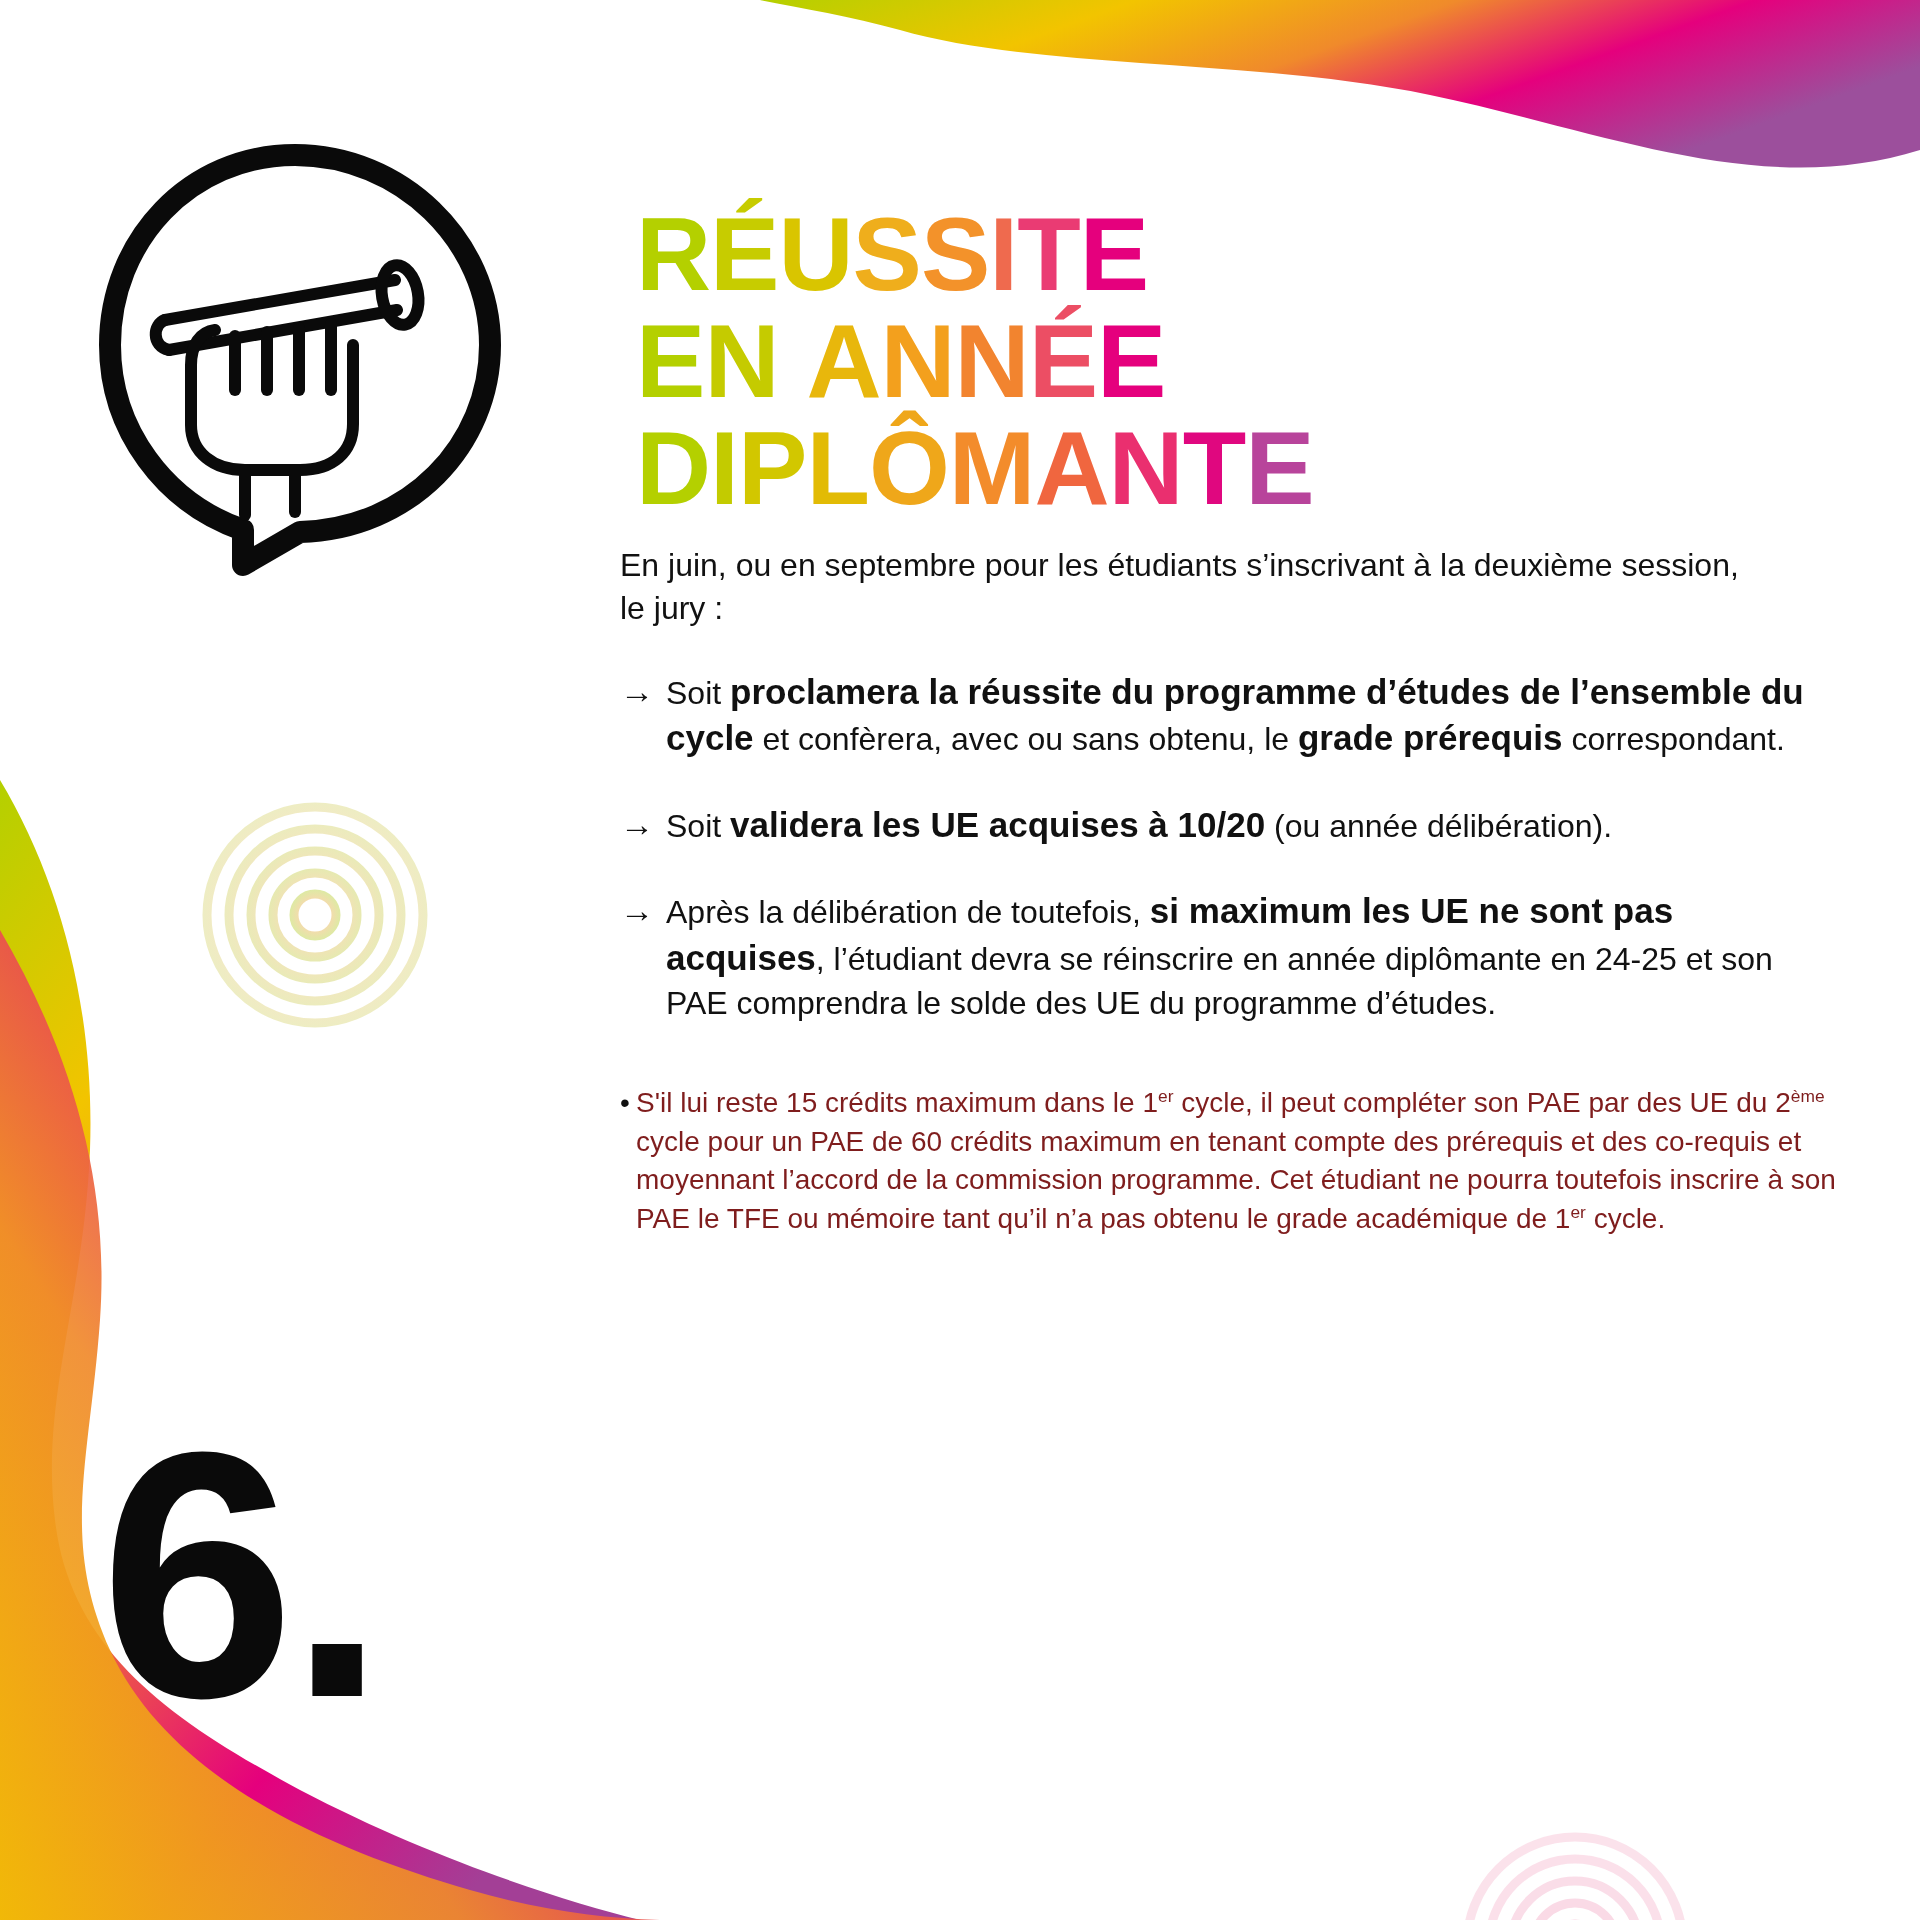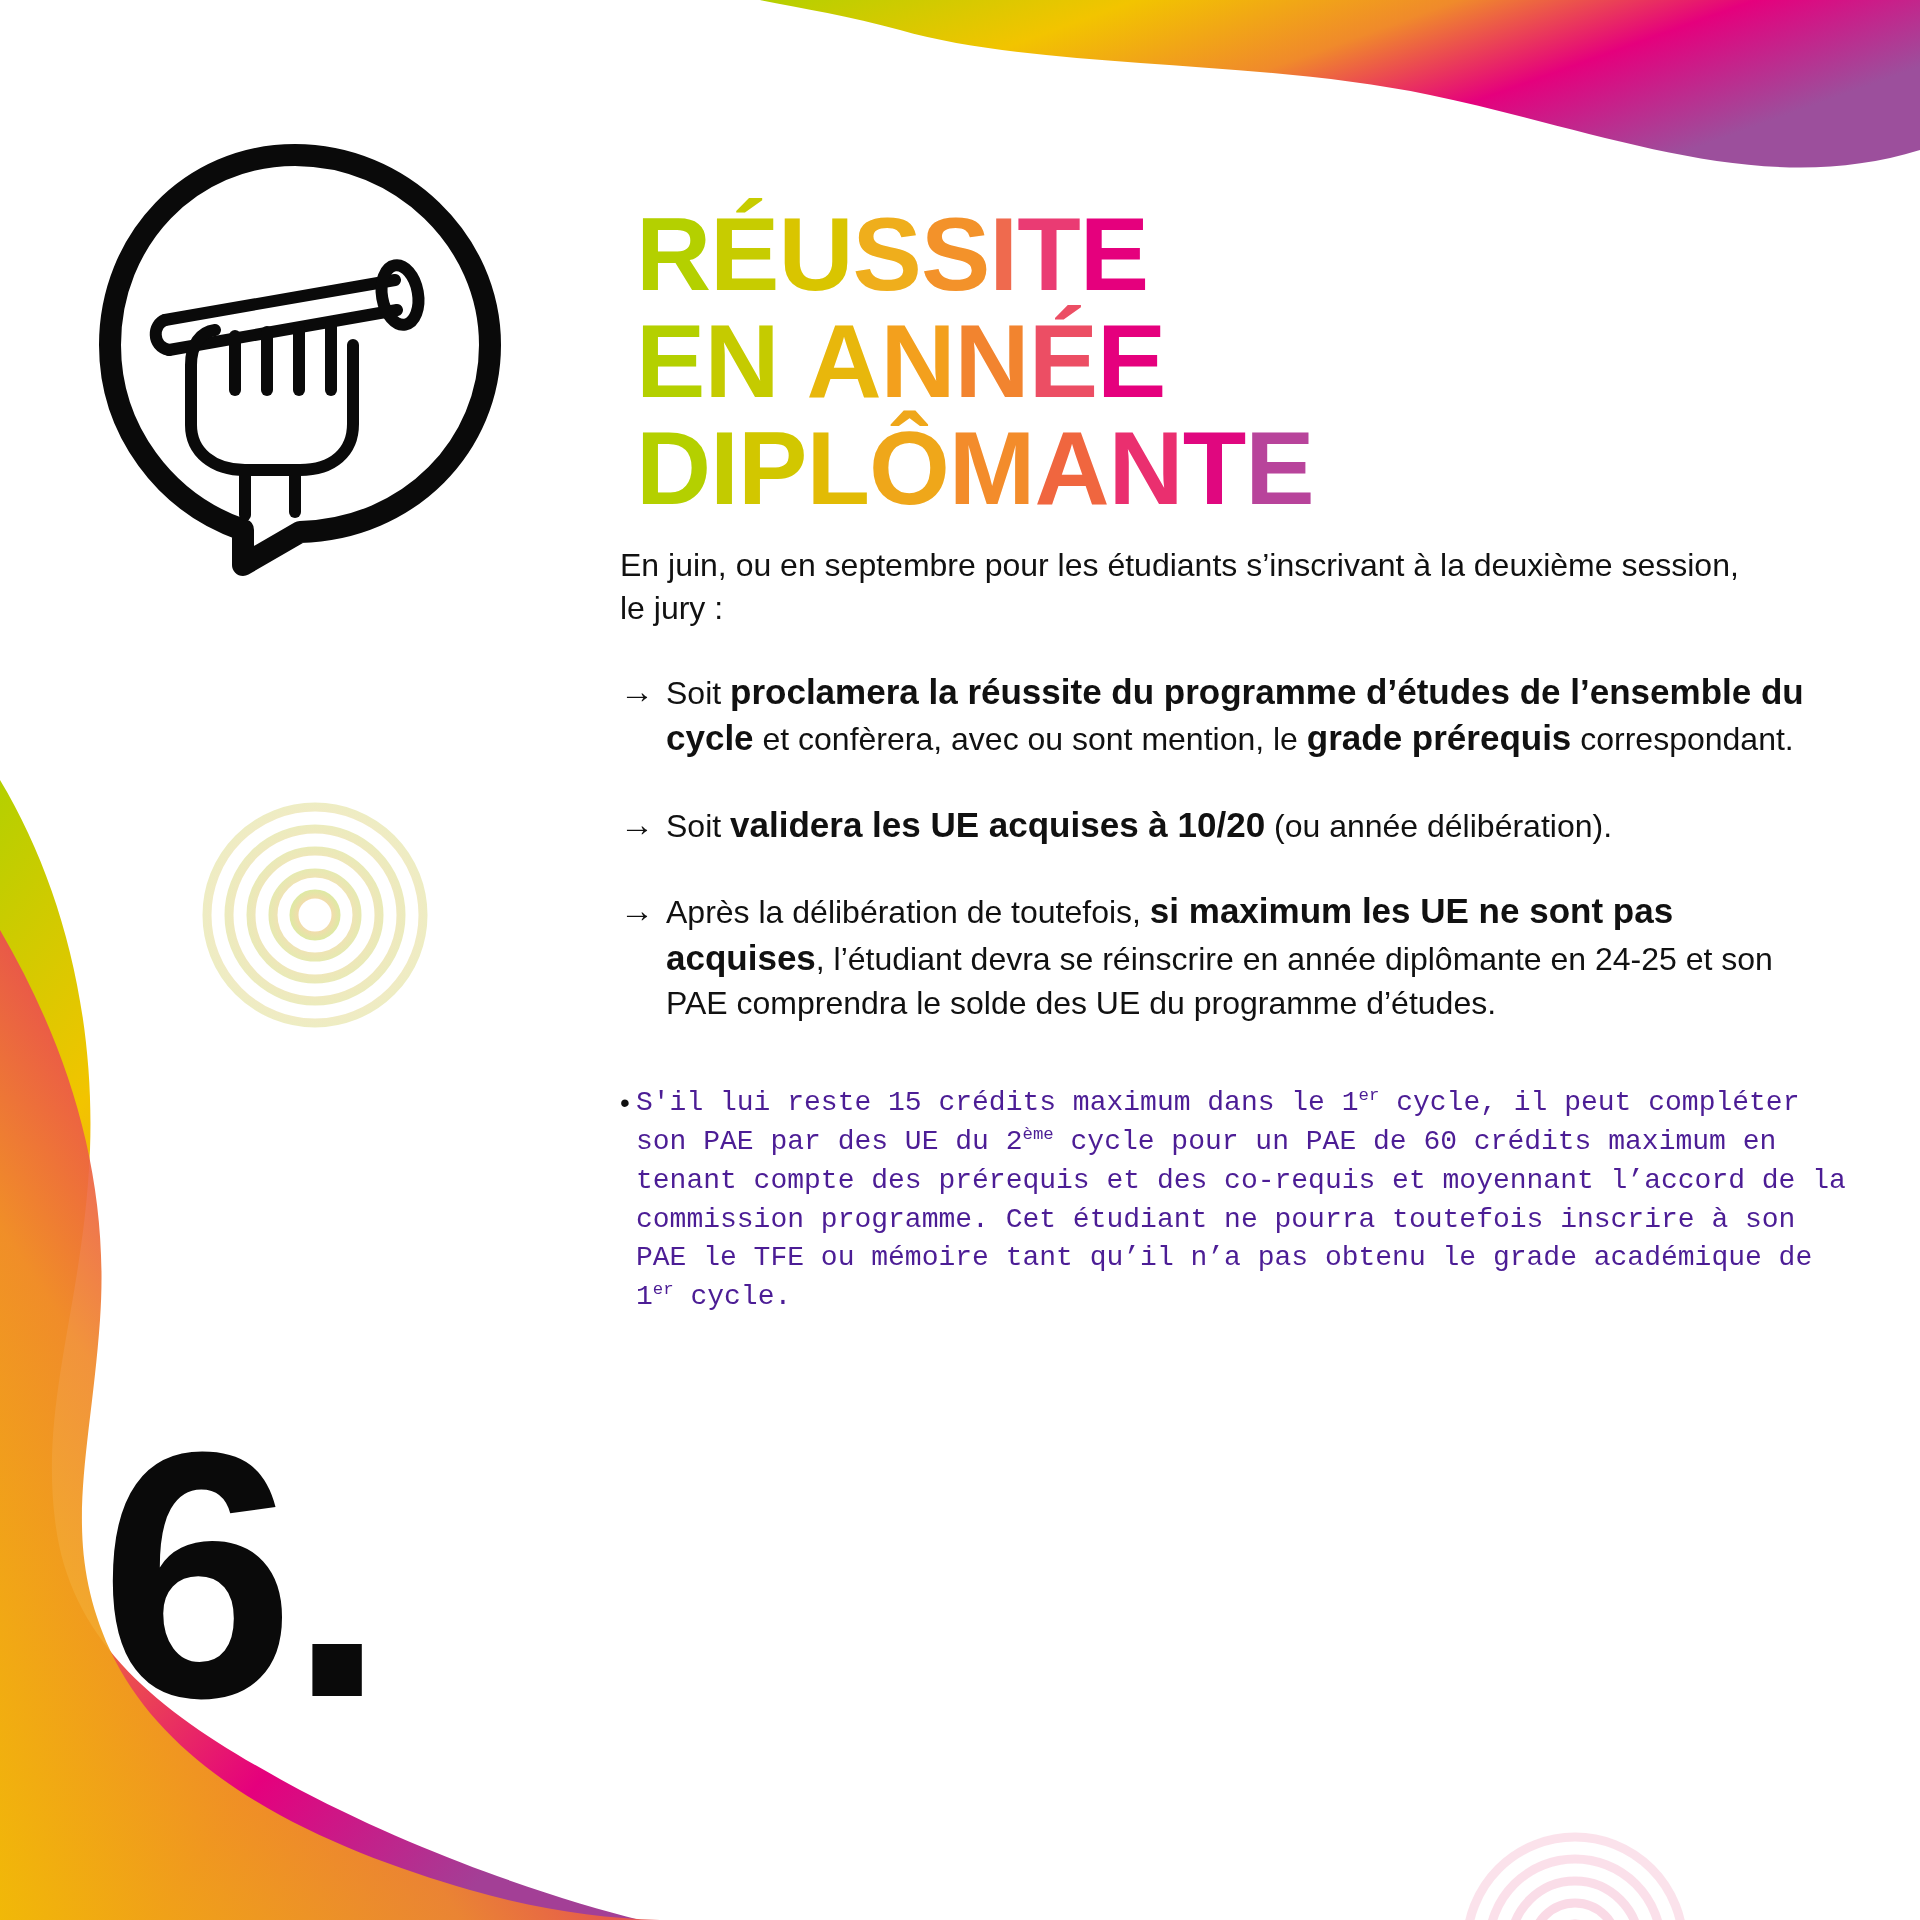--- a/index.html
+++ b/index.html
@@ -139,23 +139,22 @@
   .notes .dot {
     flex: 0 0 auto;
     width: 16px;
     font-size: 28px;
     line-height: 1.36;
     color: #111111;
   }
   .notes .note-body {
     font-size: 28px;
     line-height: 1.38;
-    color: #4c1d95;
+    color: #7f1d1d;
     width: 1230px;
-    font-family: Liberation Mono, monospace;
   }
   sup { font-size: 0.62em; vertical-align: super; }
 </style>
 </head>
 <body>
 
 <svg class="blob-svg" viewBox="0 0 1920 1920" xmlns="http://www.w3.org/2000/svg">
   <defs>
     <linearGradient id="gradTop" x1="0" y1="0" x2="1" y2="0.4">
       <stop offset="0%" stop-color="#b4d000"></stop>
@@ -253,21 +252,21 @@
   </h1>
 
 
   <p class="intro">En juin, ou en septembre pour les étudiants s’inscrivant à la deuxième session, le jury :</p>
 
   <div class="bullets">
 
     <div class="arrow-item">
       <div class="arrow">→</div>
       <div class="body">
-        <span>Soit </span><b>proclamera la réussite du programme d’études de l’ensemble du cycle</b><span> et confèrera, avec ou sont mention, le </span><b>grade prérequis</b><span> correspondant.</span>
+        <span>Soit </span><b>proclamera la réussite du programme d’études de l’ensemble du cycle</b><span> et confèrera, avec ou sans obtenu, le </span><b>grade prérequis</b><span> correspondant.</span>
       </div>
     </div>
 
     <div class="arrow-item">
       <div class="arrow">→</div>
       <div class="body">
         <span>Soit </span><b>validera les UE acquises à 10/20</b><span> (ou année délibération).</span>
       </div>
     </div>
 

